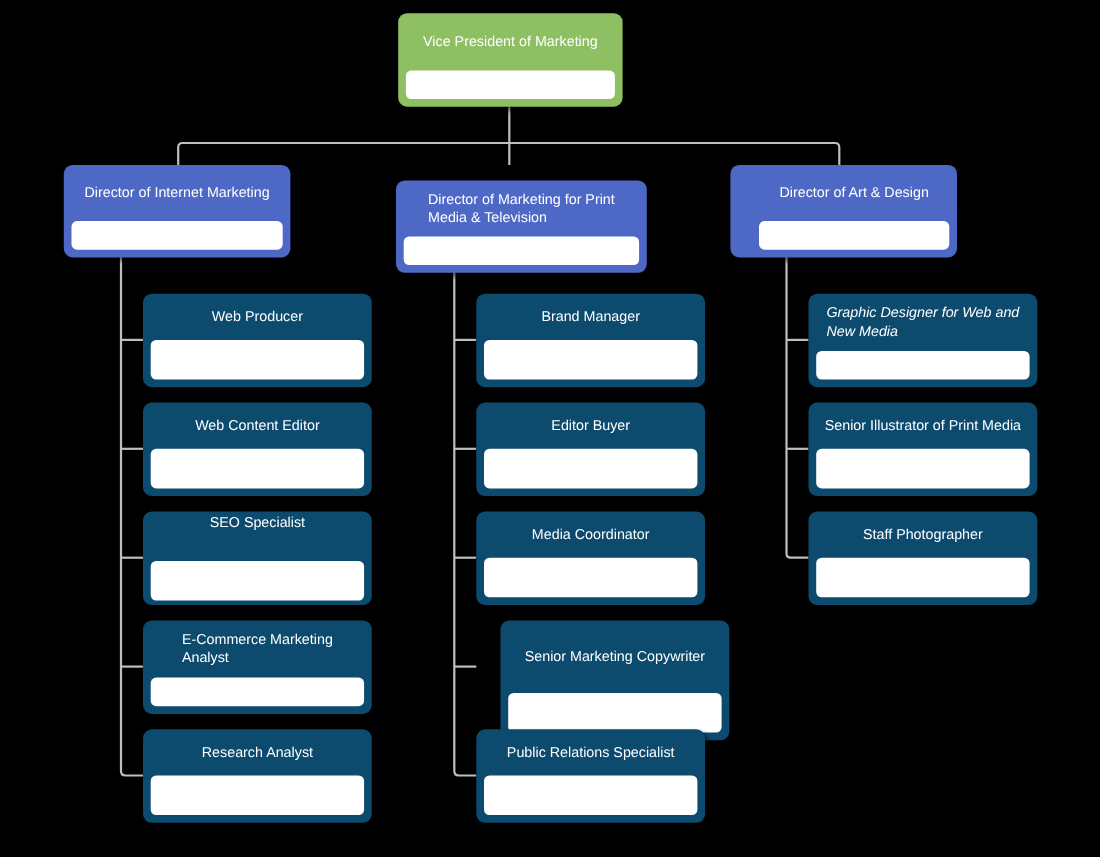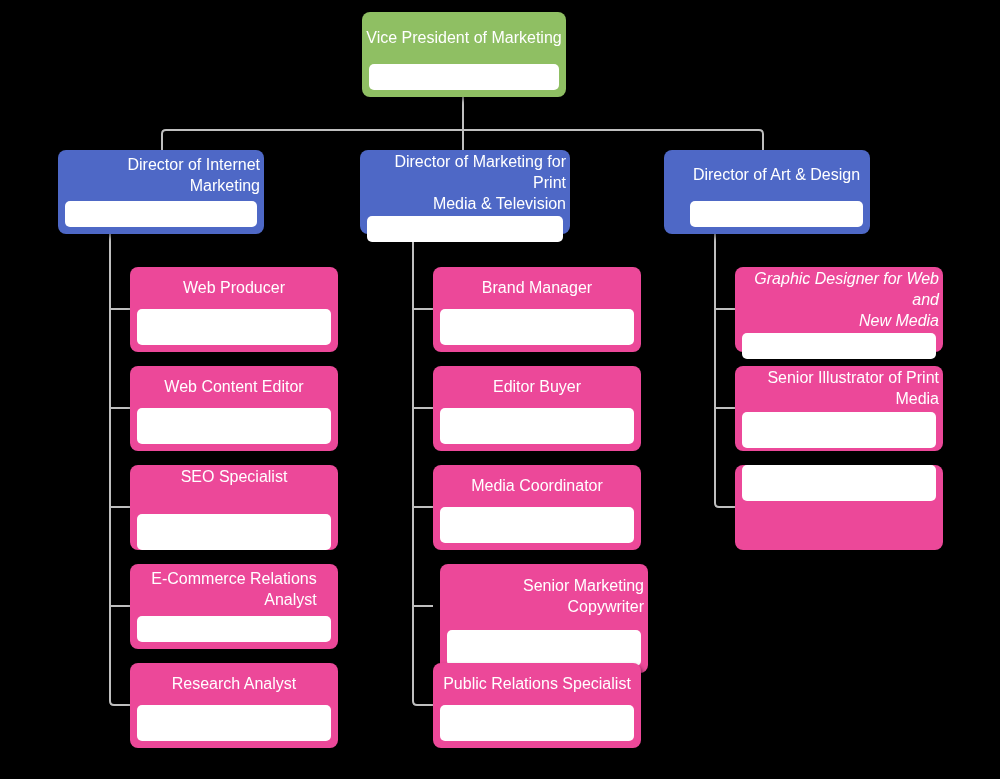--- a/index.html
+++ b/index.html
@@ -30,29 +30,29 @@
     position: absolute;
     z-index: 1;
     border-radius: 8px;
     display: flex;
     flex-direction: column;
     box-shadow: 2px 3px 4px rgba(0,0,0,0.5);
     box-sizing: border-box;
   }
   .node.root   { background: #8FBF63; }
   .node.director { background: #4E68C6; }
-  .node.employee { background: #ec4899; }
+  .node.employee { background: #0c4a6e; }
   .node .hdr {
     flex: 1 1 auto;
     display: flex;
     align-items: center;
     justify-content: center;
-    text-align: right;
+    text-align: left;
     color: #FFFFFF;
-    font-size: 16px;
+    font-size: 13px;
     line-height: 1.3;
     padding: 2px 4px;
     white-space: pre-line;
   }
   .node .body {
     flex: 0 0 auto;
     height: 36px;
     margin: 0 7px 7px 7px;
     background: #FFFFFF;
     border-radius: 5px;
@@ -89,21 +89,21 @@
   <div class="node root" style="left:362px; top:12px; width:204px; height:85px;">
     <div class="hdr">Vice President of Marketing</div>
     <div class="body short"></div>
   </div>
 
   <div class="node director" style="left:58px; top:150px; width:206px; height:84px;">
     <div class="hdr">Director of Internet Marketing</div>
     <div class="body short"></div>
   </div>
 
-  <div class="node director" style="left:360px; top:150px; width:210px; height:84px;">
+  <div class="node director" style="left:360px; top:164px; width:228px; height:84px;">
     <div class="hdr">Director of Marketing for Print
 Media &amp; Television</div>
     <div class="body short"></div>
   </div>
 
   <div class="node director" style="left:664px; top:150px; width:206px; height:84px;padding-left:19px;">
     <div class="hdr">Director of Art &amp; Design</div>
     <div class="body short"></div>
   </div>
 
@@ -116,21 +116,21 @@
     <div class="hdr">Web Content Editor</div>
     <div class="body"></div>
   </div>
 
   <div class="node employee" style="left:130px; top:465px; width:208px; height:85px;gap:24px;">
     <div class="hdr">SEO Specialist</div>
     <div class="body"></div>
   </div>
 
   <div class="node employee" style="left:130px; top:564px; width:208px; height:85px;">
-    <div class="hdr">E-Commerce Relations
+    <div class="hdr">E-Commerce Marketing
 Analyst</div>
     <div class="body short"></div>
   </div>
 
   <div class="node employee" style="left:130px; top:663px; width:208px; height:85px;">
     <div class="hdr">Research Analyst</div>
     <div class="body"></div>
   </div>
 
   <div class="node employee" style="left:433px; top:267px; width:208px; height:85px;">
@@ -141,21 +141,21 @@
   <div class="node employee" style="left:433px; top:366px; width:208px; height:85px;">
     <div class="hdr">Editor Buyer</div>
     <div class="body"></div>
   </div>
 
   <div class="node employee" style="left:433px; top:465px; width:208px; height:85px;">
     <div class="hdr">Media Coordinator</div>
     <div class="body"></div>
   </div>
 
-  <div class="node employee" style="left:440px; top:564px; width:208px; height:109px;">
+  <div class="node employee" style="left:455px; top:564px; width:208px; height:109px;">
     <div class="hdr">Senior Marketing Copywriter</div>
     <div class="body"></div>
   </div>
 
   <div class="node employee" style="left:433px; top:663px; width:208px; height:85px;">
     <div class="hdr">Public Relations Specialist</div>
     <div class="body"></div>
   </div>
 
   <div class="node employee" style="left:735px; top:267px; width:208px; height:85px;font-style:italic;">
@@ -163,16 +163,17 @@
 New Media</div>
     <div class="body short"></div>
   </div>
 
   <div class="node employee" style="left:735px; top:366px; width:208px; height:85px;">
     <div class="hdr">Senior Illustrator of Print Media</div>
     <div class="body"></div>
   </div>
 
   <div class="node employee" style="left:735px; top:465px; width:208px; height:85px;">
+    <div class="hdr">Staff Photographer</div>
     <div class="body"></div>
   </div>
 
 </div>
 
 </body></html>

